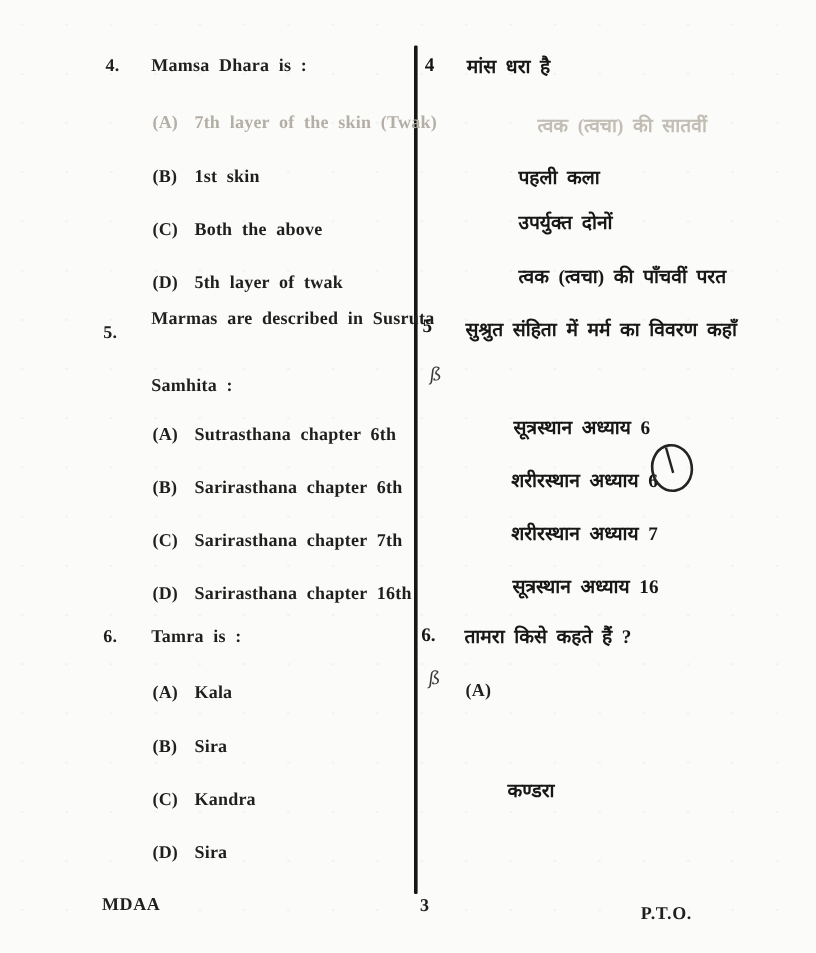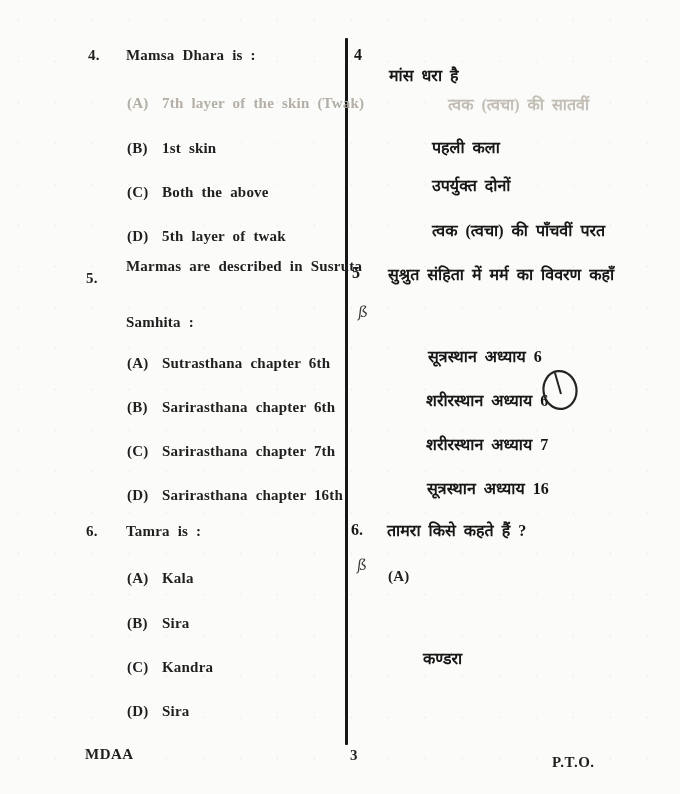--- a/index.html
+++ b/index.html
@@ -104,21 +104,21 @@
   <div class="abs en opt" style="left:127px; top:659px;">
     <span class="lbl">(C)</span>
     <span class="txt">Kandra</span>
   </div>
   <div class="abs en opt" style="left:127px; top:703px;">
     <span class="lbl">(D)</span>
     <span class="txt">Sira</span>
   </div>
 
   <span class="abs hi qnum" style="left:354px; top:46px;">4</span>
-  <span class="abs hi" style="left:389px; top:44px;margin-top:20px;">मांस धरा है</span>
+  <span class="abs hi" style="left:389px; top:44px;">मांस धरा है</span>
 
   <span class="abs hi faded-hi" style="left:448px; top:93px;">त्वक (त्वचा) की सातवीं</span>
   <span class="abs hi" style="left:432px; top:136px;">पहली कला</span>
   <span class="abs hi" style="left:432px; top:174px;">उपर्युक्त दोनों</span>
   <span class="abs hi" style="left:432px; top:219px;">त्वक (त्वचा) की पाँचवीं परत</span>
 
   <span class="abs hi qnum" style="left:352px; top:264px;">5</span>
   <span class="abs hi" style="left:388px; top:263px;">सुश्रुत संहिता में मर्म का विवरण कहाँ</span>
 
   <span class="hand-mark" style="left:358px; top:303px;">ß</span>
@@ -139,15 +139,15 @@
   <span class="abs hi qnum" style="left:351px; top:521px;">6.</span>
   <span class="abs hi" style="left:387px; top:519px;">तामरा किसे कहते हैं ?</span>
 
   <span class="hand-mark" style="left:357px; top:556px;">ß</span>
 
   <span class="abs en" style="left:388px; top:568px;">(A)</span>
   <span class="abs hi" style="left:423px; top:647px;">कण्डरा</span>
 
   <span class="abs footer" style="left:85px; top:746px;">MDAA</span>
   <span class="abs footer" style="left:350px; top:747px;">3</span>
-  <span class="abs footer" style="left:552px; top:754px;font-family:Liberation Serif, serif;">P.T.O.</span>
+  <span class="abs footer" style="left:534px; top:754px;font-family:Liberation Serif, serif;">P.T.O.</span>
 
 </div>
 
 </body></html>

